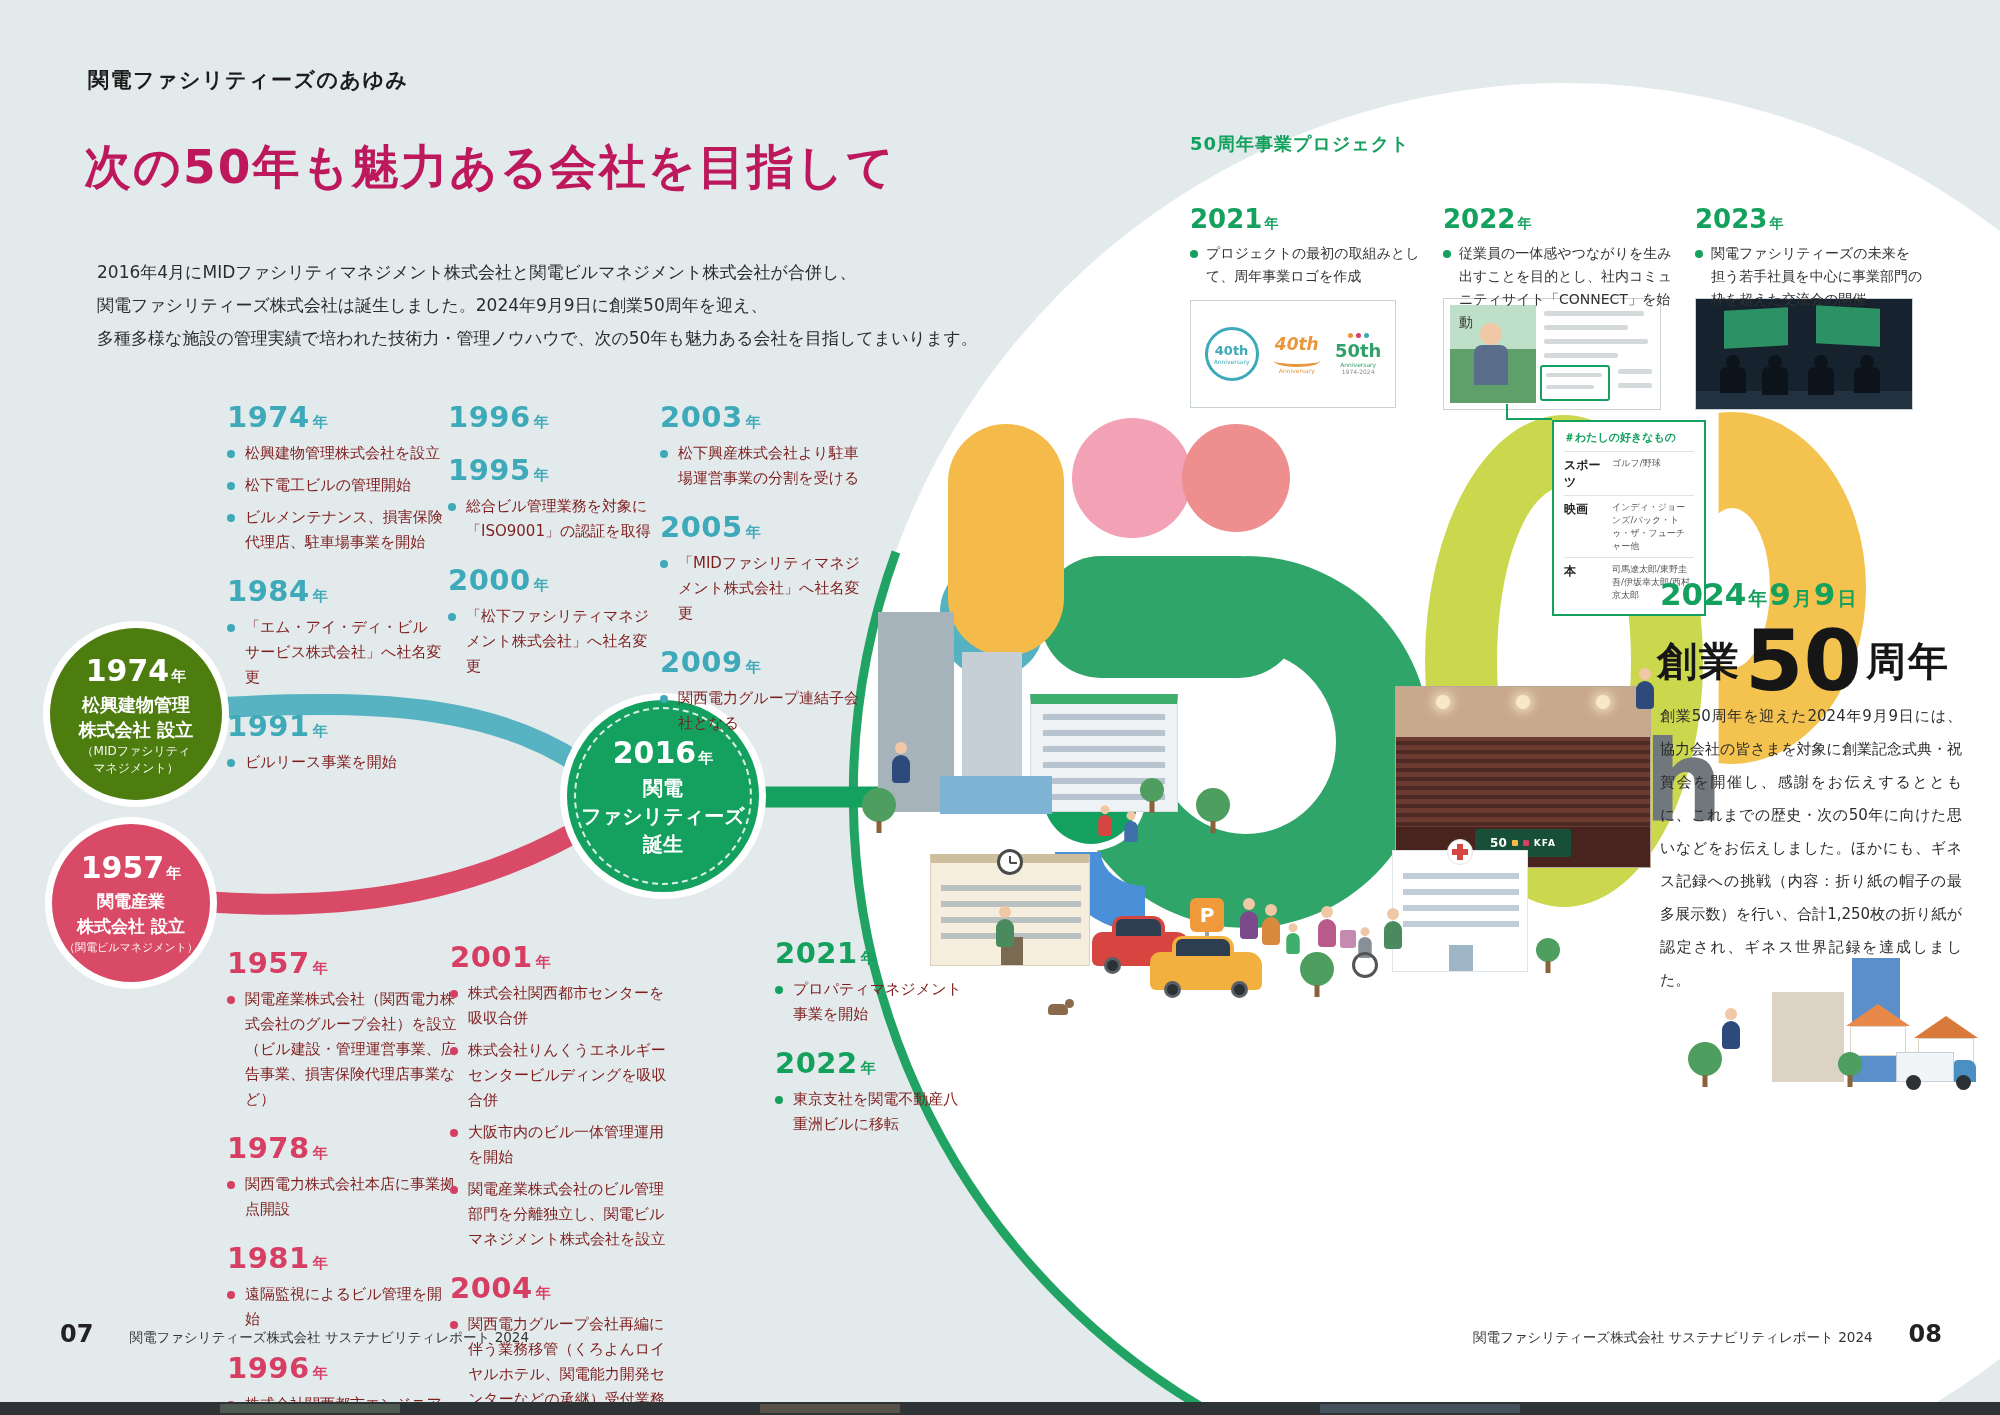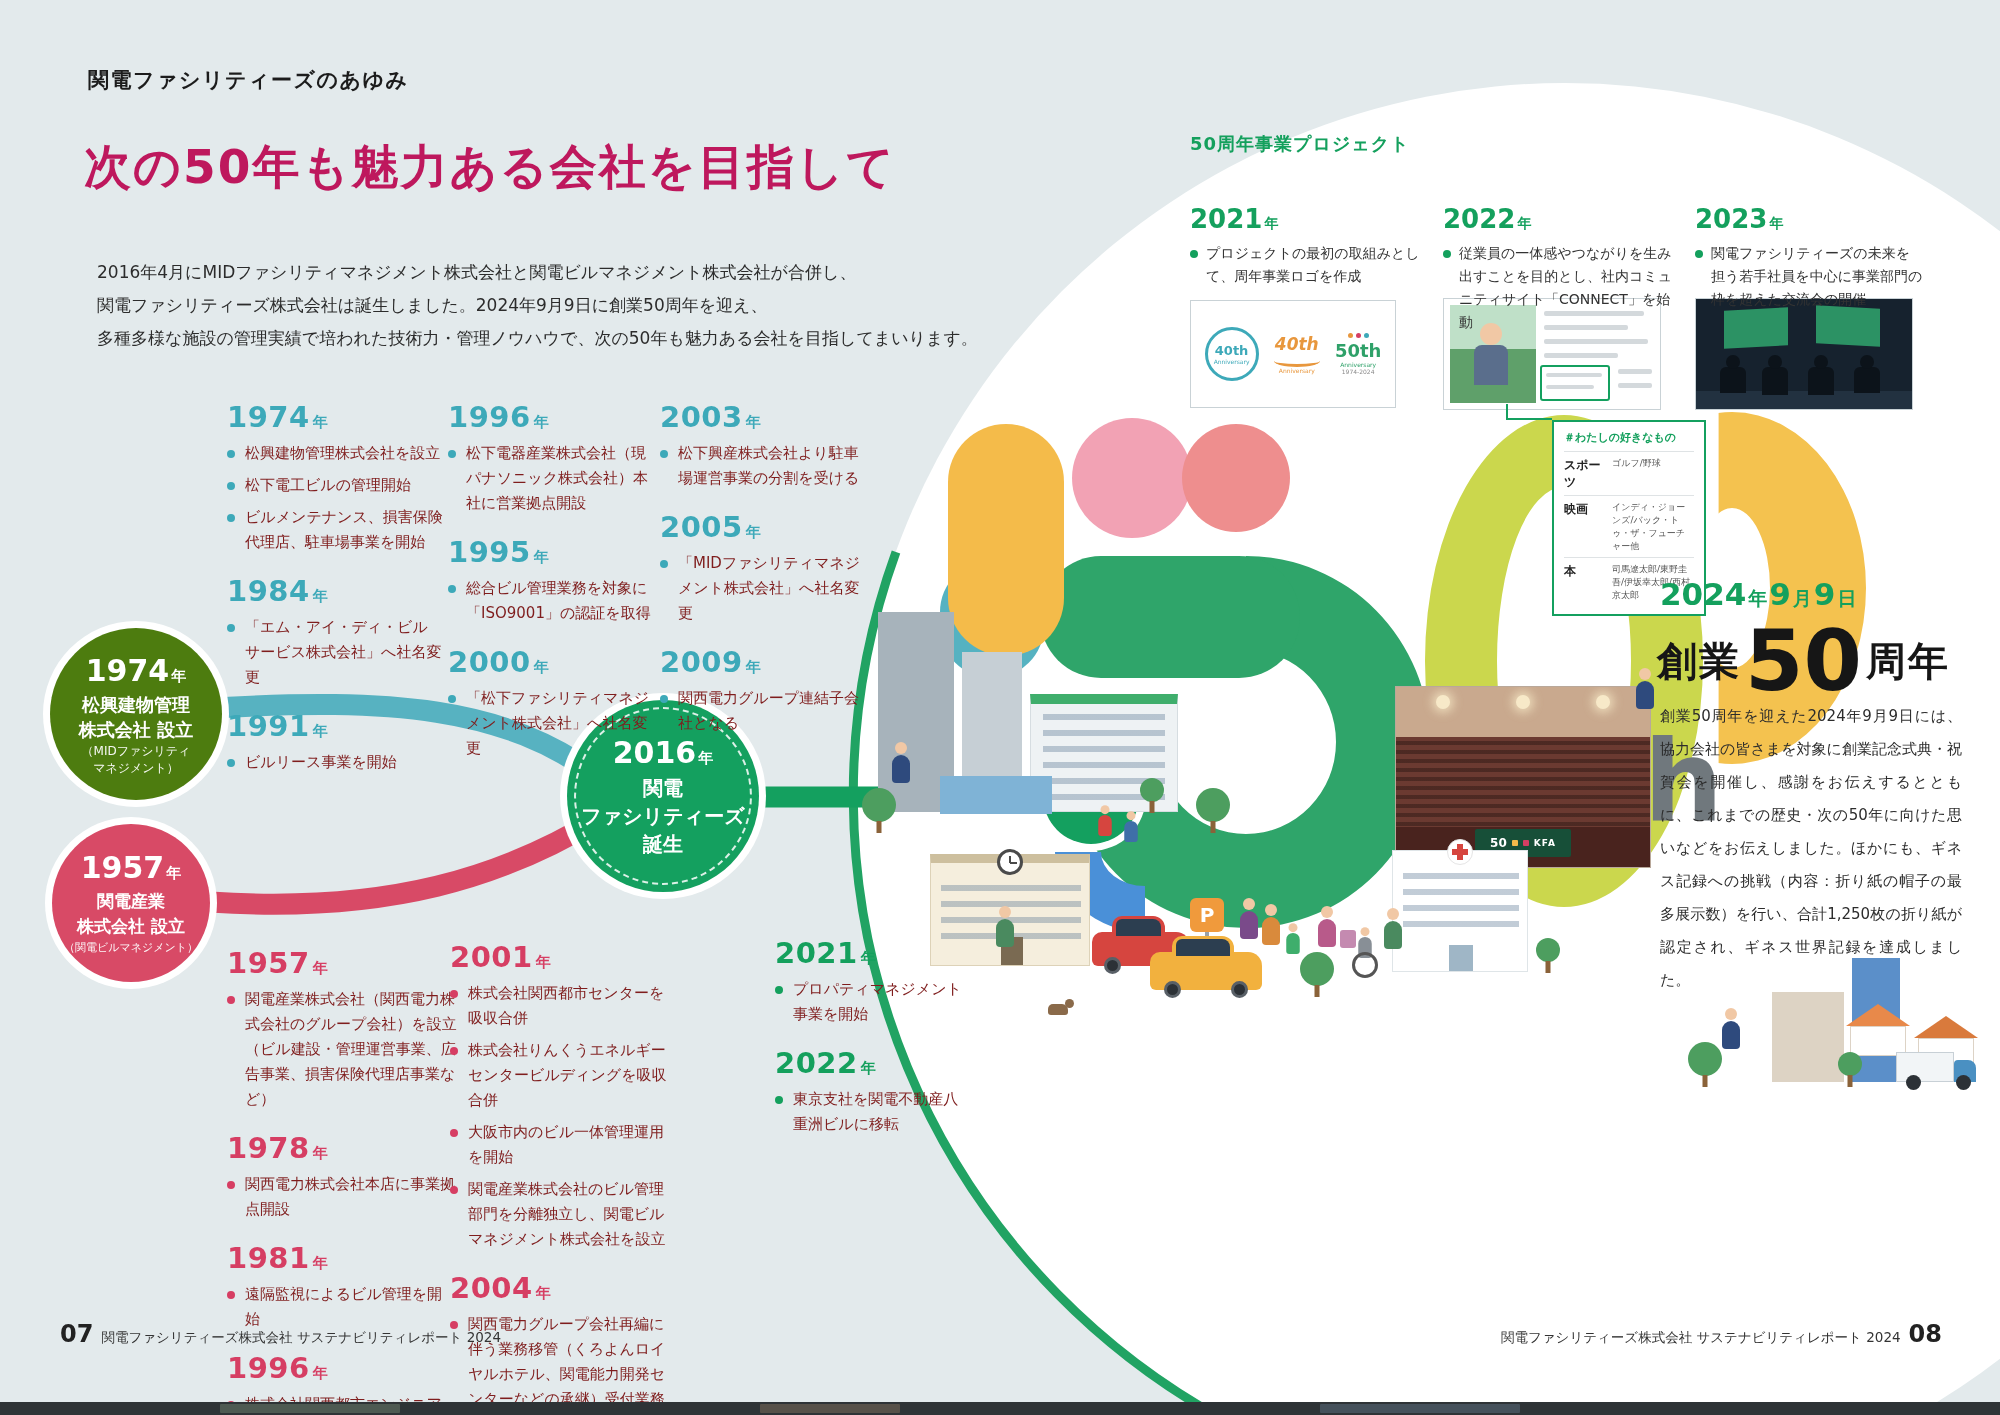--- a/index.html
+++ b/index.html
@@ -126,21 +126,21 @@
 .clock::before{content:"";position:absolute;left:50%;top:4px;width:2px;height:7px;background:#4a4a4a;transform:translateX(-50%)}
 .clock::after{content:"";position:absolute;left:50%;top:50%;width:7px;height:2px;background:#4a4a4a}
 .cross{position:absolute;width:26px;height:26px;border-radius:50%;background:#fff;border:1px solid #e5e5e5}
 .cross::before{content:"";position:absolute;left:50%;top:4px;transform:translateX(-50%);width:6px;height:16px;background:#d6453f}
 .cross::after{content:"";position:absolute;top:50%;left:4px;transform:translateY(-50%);width:16px;height:6px;background:#d6453f}
 .wheelchair{position:absolute;width:26px;height:26px;border-radius:50%;border:3px solid #555;background:transparent}
 .dog{position:absolute;width:20px;height:11px;background:#8a6a4a;border-radius:5px 6px 3px 3px}
 .dog::before{content:"";position:absolute;right:-6px;top:-5px;width:9px;height:9px;border-radius:50%;background:#8a6a4a}
 .cart{position:absolute;width:16px;height:18px;background:#c48ab0;border-radius:3px}
 
-.footer{top:1320px;z-index:7;display:flex;align-items:baseline;gap:8px}
+.footer{top:1320px;z-index:7;display:flex;align-items:baseline;gap:36px}
 .page-num{font-size:24px;font-weight:bold;color:#222}
 .report-title{font-size:13.5px;color:#333}
 #bottom-strip{left:0;top:1402px;width:2000px;height:13px;background:#2e3336;z-index:8}
 #bottom-strip i{position:absolute;top:2px;height:9px;border-radius:1px;opacity:.55}
 </style>
 </head>
 <body>
 
 <div class="abs" id="white-circle"></div>
 
@@ -201,24 +201,20 @@
       <div class="tl-items">
 
       <div class="tl-item">ビルリース事業を開始</div>
       </div>
     </div>
   </div>
 <div class="abs tl-col teal" style="left:448px;top:400px;width:212px">
 
 <div class="tl-entry">
       <div class="tl-year"><span class="yr">1996</span><span class="sfx">年</span></div>
-      <div class="tl-items">
-
-      <div class="tl-item">松下電器産業株式会社（現パナソニック株式会社）本社に営業拠点開設</div>
-      </div>
     </div>
     <div class="tl-entry">
       <div class="tl-year"><span class="yr">1995</span><span class="sfx">年</span></div>
       <div class="tl-items">
 
       <div class="tl-item">総合ビル管理業務を対象に「ISO9001」の認証を取得</div>
       </div>
     </div>
     <div class="tl-entry">
       <div class="tl-year"><span class="yr">2000</span><span class="sfx">年</span></div>

